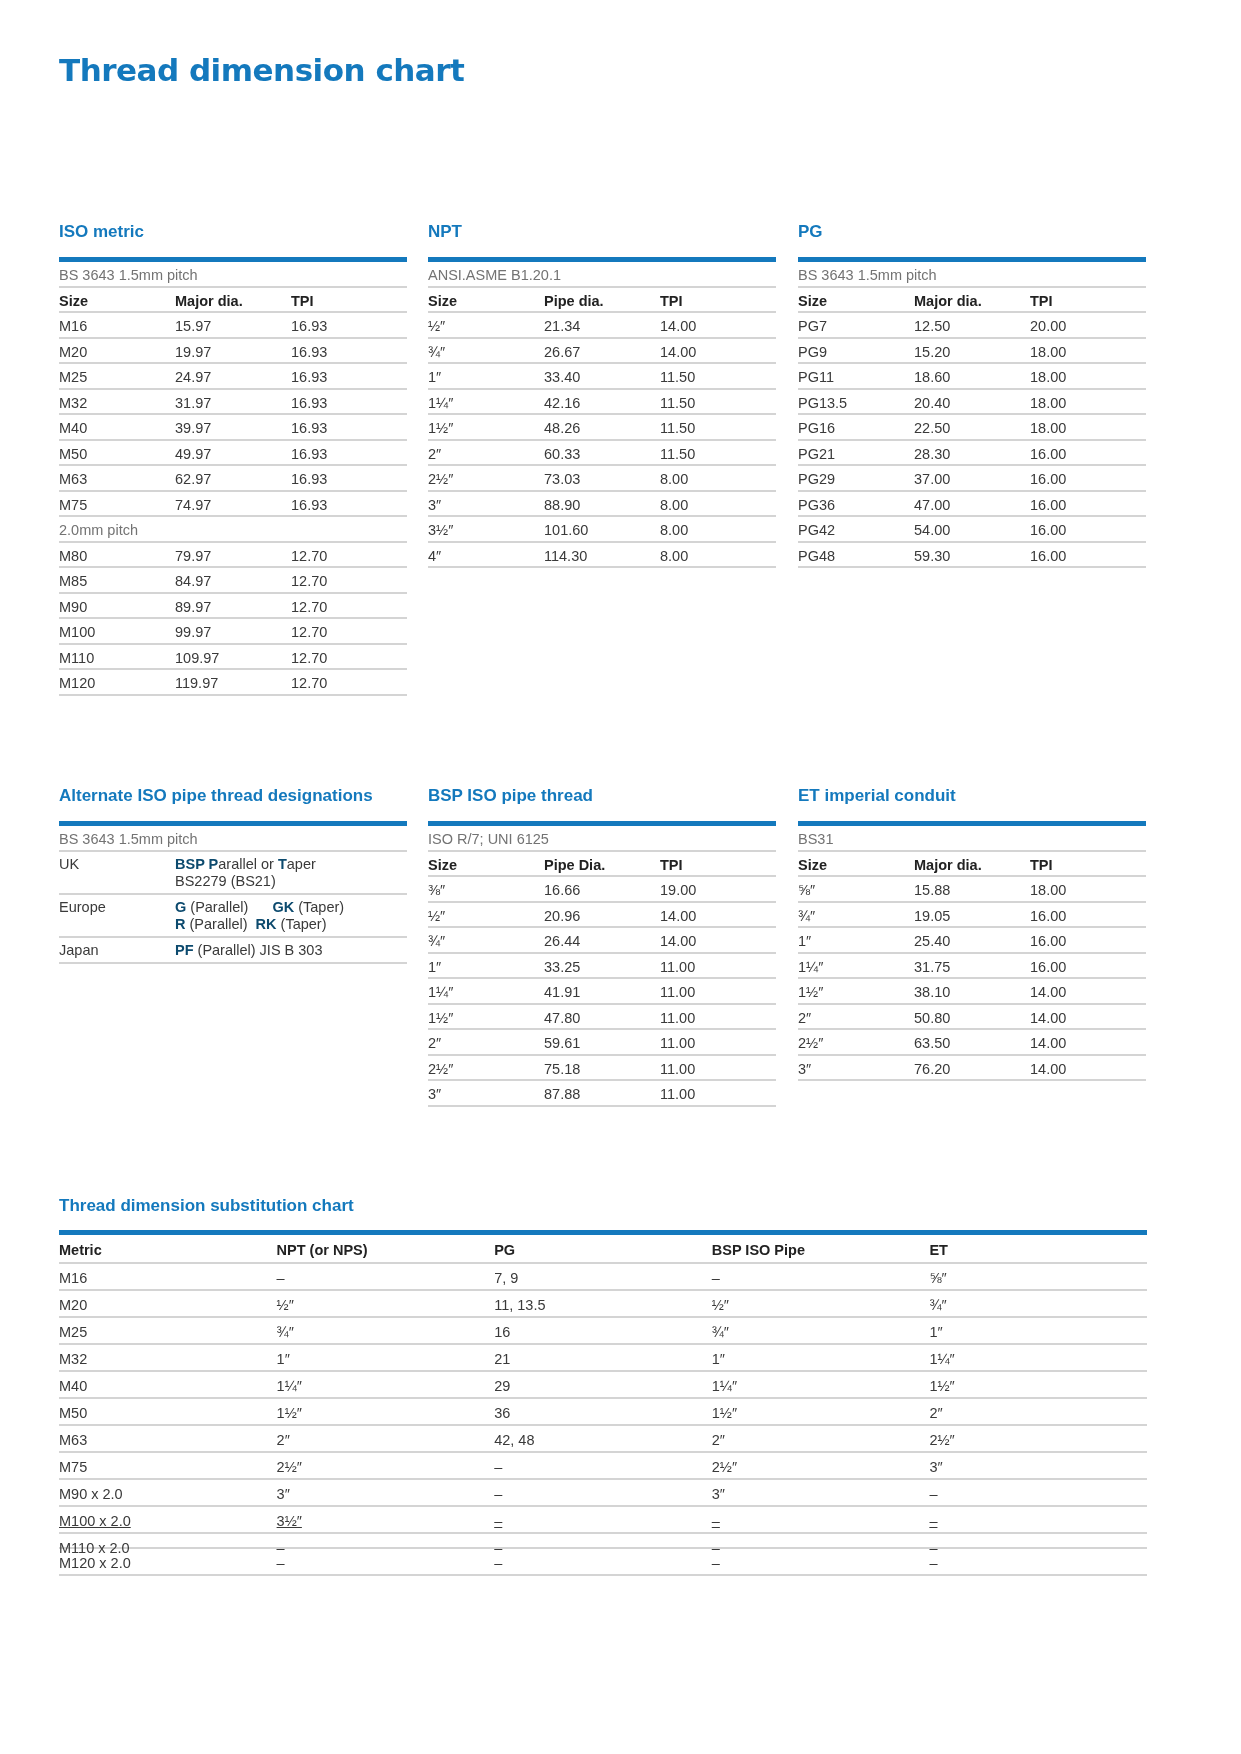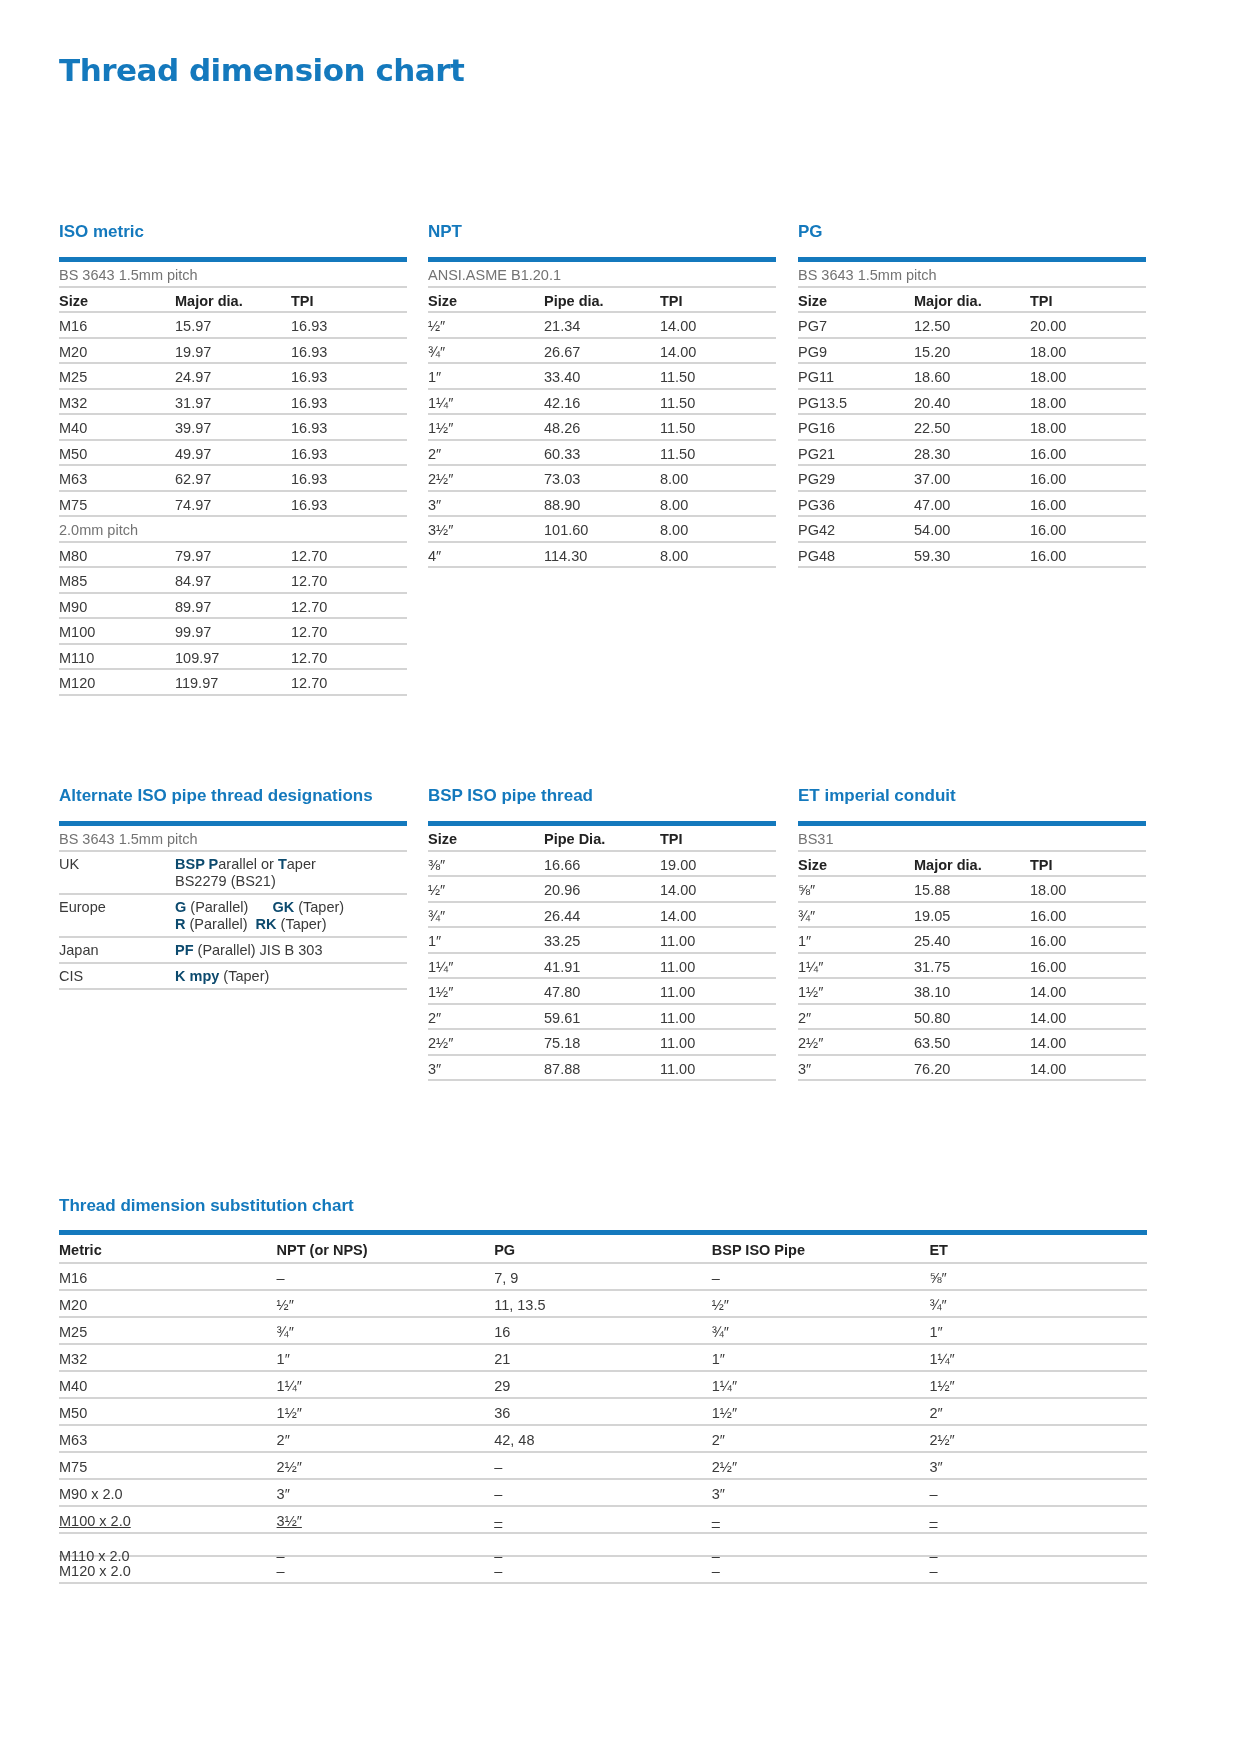--- a/index.html
+++ b/index.html
@@ -266,32 +266,29 @@
           <div><b style="white-space: pre;">G</b><span style="white-space: pre;"> (Parallel)  </span><b style="white-space: pre; margin-left: 16px;">GK</b><span style="white-space: pre;"> (Taper)</span></div>
           <div><b style="white-space: pre;">R</b><span style="white-space: pre;"> (Parallel)  </span><b style="white-space: pre;">RK</b><span style="white-space: pre;"> (Taper)</span></div>
         </span>
       </div>
       <div class="altrow">
         <span class="a1">Japan</span>
         <span class="a2">
           <div><b style="white-space: pre;">PF</b><span style="white-space: pre;"> (Parallel) JIS B 303</span></div>
         </span>
       </div>
-      <div class="altrow">
-        <span class="a1">CIS</span>
-        <span class="a2">
-          <div><b style="white-space: pre;">K mpy</b><span style="white-space: pre;"> (Taper)</span></div>
-        </span>
-      </div>
     </div>
 </section>
 
 <section class="panel" style="left:428px; top:785px;">
   <h2>BSP ISO pipe thread</h2>
   <div class="bluebar"></div>
+  <div class="row sub">
+      <span>ISO R/7; UNI 6125</span>
+    </div>
   <div class="row head">
     <span class="c1">Size</span>
     <span class="c2">Pipe Dia.</span>
     <span class="c3">TPI</span>
   </div>
   <div>
       <div class="row">
         <span class="c1">⅜″</span>
         <span class="c2">16.66</span>
         <span class="c3">19.00</span>
@@ -468,21 +465,21 @@
         <span class="s">3″</span>
         <span class="s">–</span>
       </div>
       <div class="row" style="height: 27px; line-height: 28px; text-decoration: underline;">
         <span class="s">M100 x 2.0</span>
         <span class="s">3½″</span>
         <span class="s">–</span>
         <span class="s">–</span>
         <span class="s">–</span>
       </div>
-      <div class="row" style="height: 15px; line-height: 28px; margin-top: 8px;">
+      <div class="row" style="height: 15px; line-height: 28px;">
         <span class="s">M110 x 2.0</span>
         <span class="s">–</span>
         <span class="s">–</span>
         <span class="s">–</span>
         <span class="s">–</span>
       </div>
       <div class="row" style="height: 27px; line-height: 28px;">
         <span class="s">M120 x 2.0</span>
         <span class="s">–</span>
         <span class="s">–</span>

